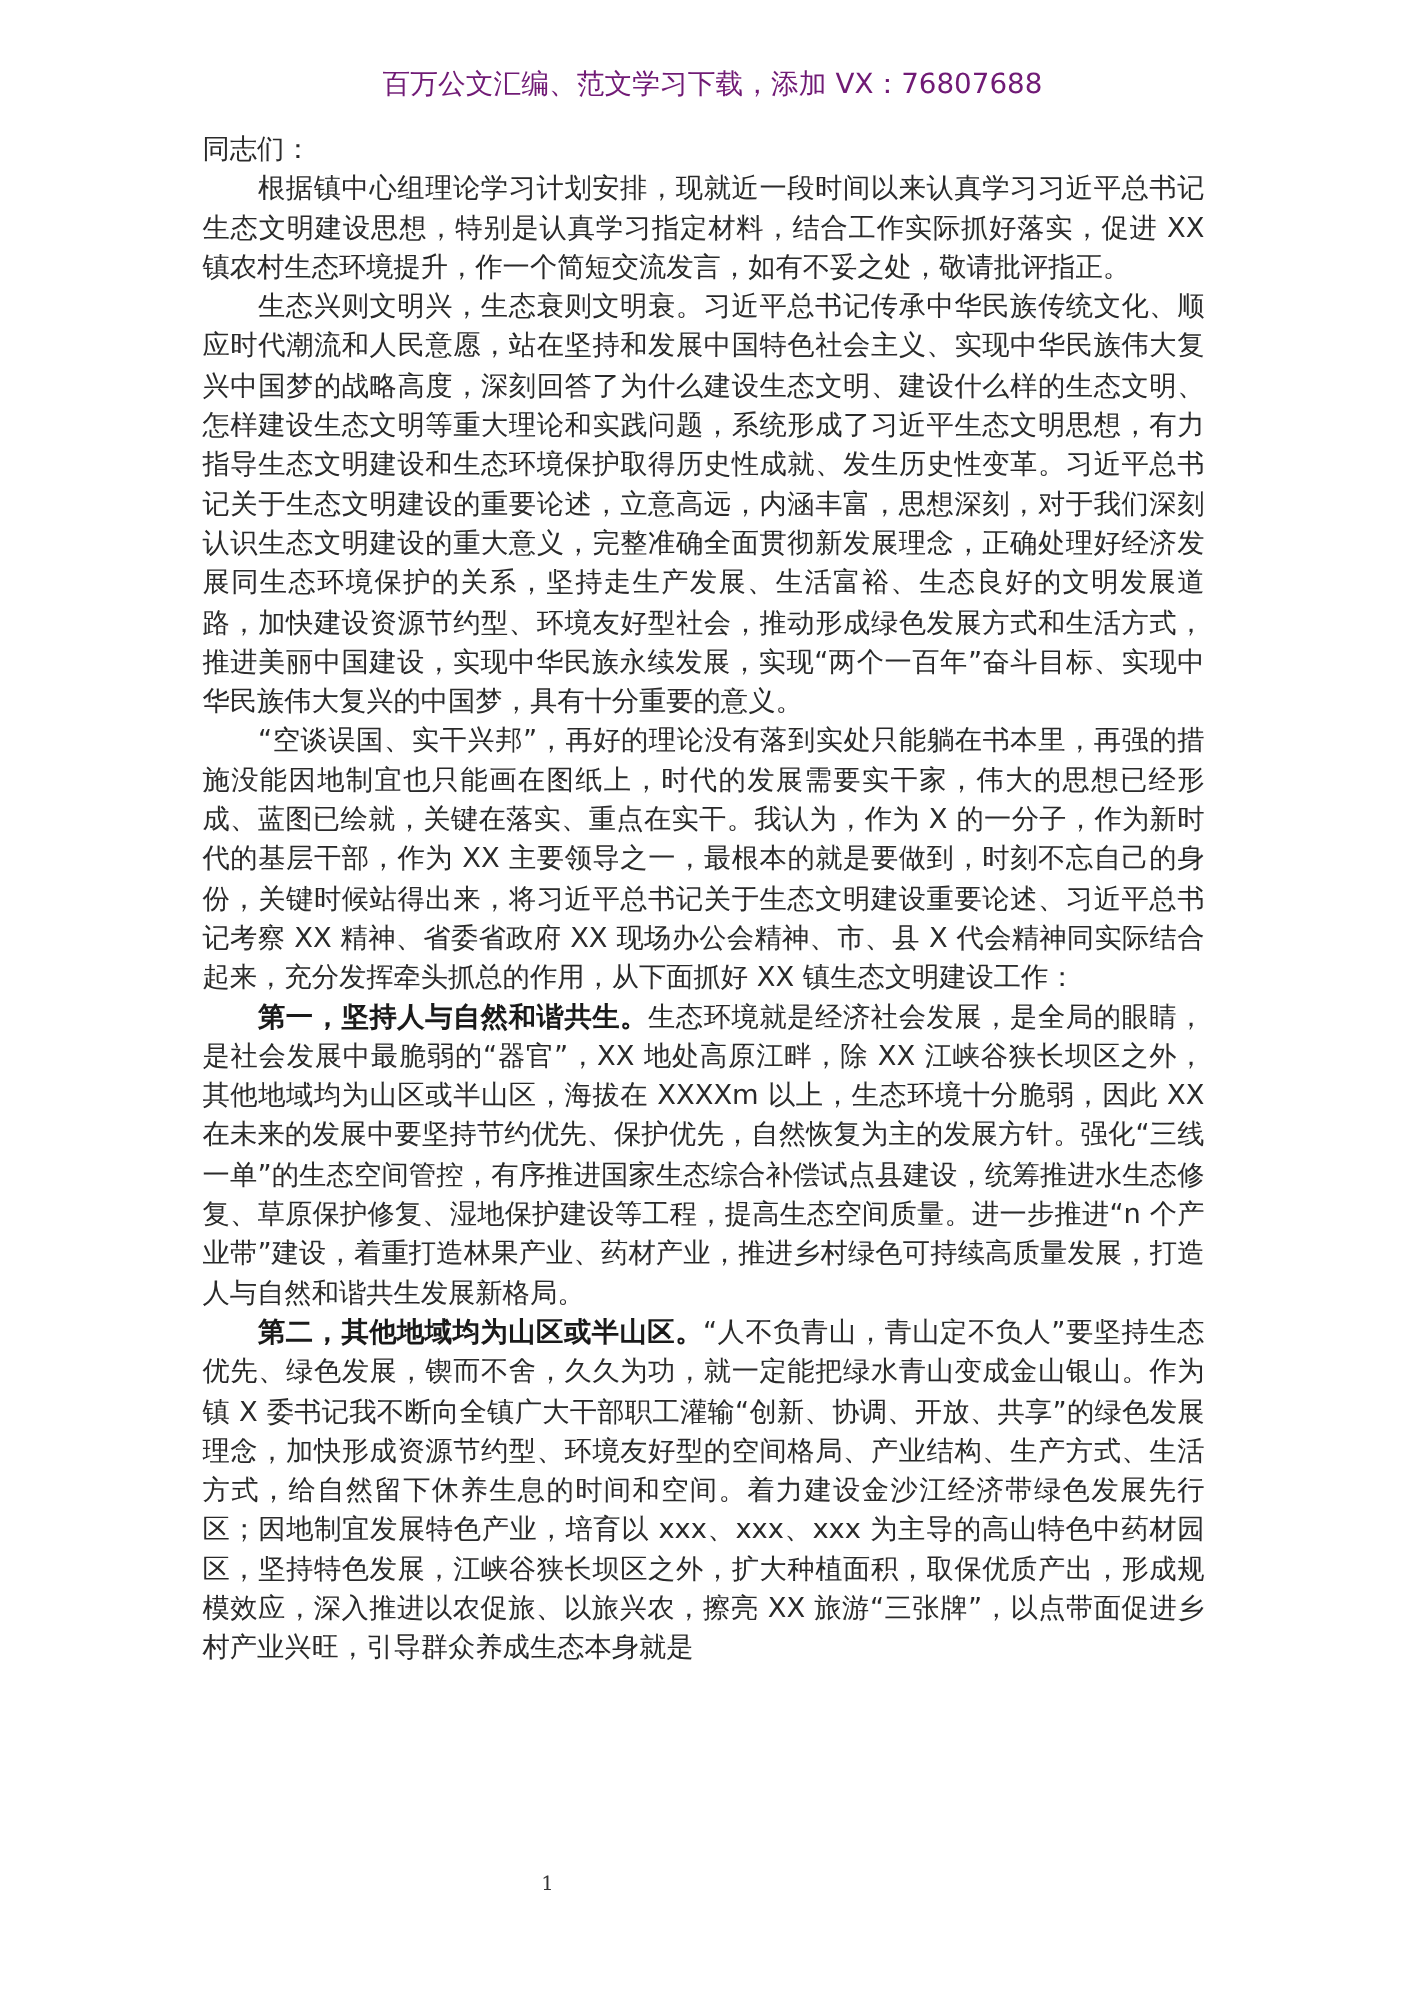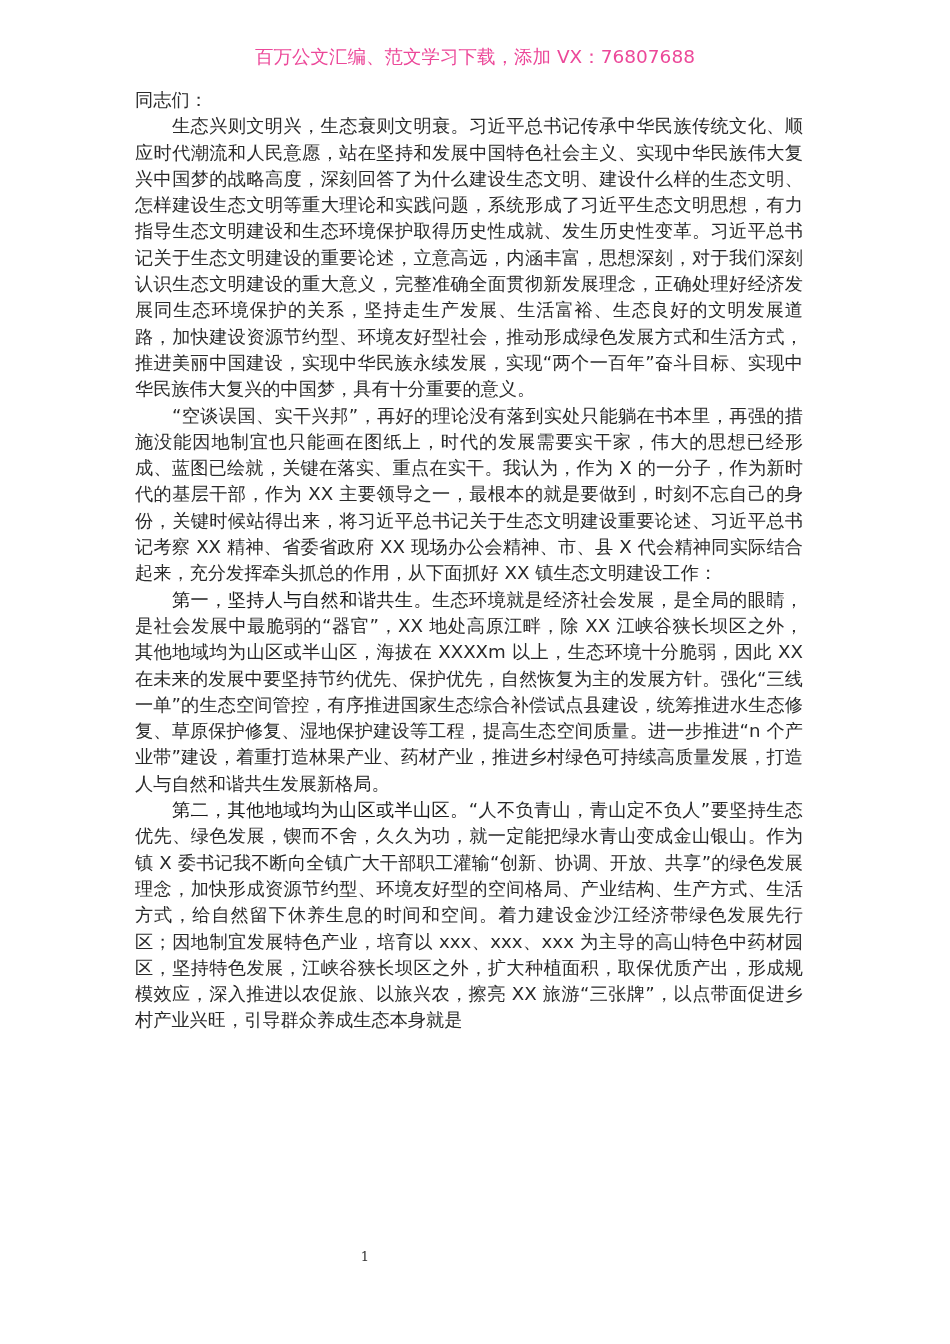--- a/index.html
+++ b/index.html
@@ -2,45 +2,46 @@
 <html><head>
 <meta charset="utf-8">
 <style>
   html, body { margin: 0; padding: 0; background: #ffffff; }
   body { width: 950px; height: 1344px; position: relative; overflow: hidden; }
   .page {
     position: absolute; left: 0; top: 0; width: 950px; height: 1344px; background: #fff;
   }
   .header {
     position: absolute; top: 44px; left: 0; width: 950px; text-align: center;
-    color: #ec4899; font-family: "DejaVu Sans", "Liberation Sans", sans-serif;
+    color: #701a75; font-family: "DejaVu Sans", "Liberation Sans", sans-serif;
     font-size: 18.5px; line-height: 26px; letter-spacing: 0px;
   }
   .body {
     position: absolute; left: 135px; top: 87px; width: 668px;
     font-family: "DejaVu Sans", "Liberation Sans", sans-serif;
     font-size: 18.2px; line-height: 26.3px; color: #2a2a2a;
     text-align: justify;
   }
   .body p { margin: 0; }
   .indent { text-indent: 37px; }
-  .strong { font-weight: normal; color: #1a1a1a; }
+  .strong { font-weight: bold; color: #1a1a1a; }
   .page-number {
     position: absolute; top: 1249px; left: 0; width: 730px; text-align: center;
     font-family: "DejaVu Serif", "Liberation Serif", serif; font-size: 13px; color: #333;
   }
 </style>
 </head>
 <body>
 
 <div class="page">
   <div class="header">百万公文汇编、范文学习下载，添加 VX：76807688</div>
 
   <div class="body">
     <p>同志们：</p>
+    <p class="indent">根据镇中心组理论学习计划安排，现就近一段时间以来认真学习习近平总书记生态文明建设思想，特别是认真学习指定材料，结合工作实际抓好落实，促进 XX 镇农村生态环境提升，作一个简短交流发言，如有不妥之处，敬请批评指正。</p>
     <p class="indent">生态兴则文明兴，生态衰则文明衰。习近平总书记传承中华民族传统文化、顺应时代潮流和人民意愿，站在坚持和发展中国特色社会主义、实现中华民族伟大复兴中国梦的战略高度，深刻回答了为什么建设生态文明、建设什么样的生态文明、怎样建设生态文明等重大理论和实践问题，系统形成了习近平生态文明思想，有力指导生态文明建设和生态环境保护取得历史性成就、发生历史性变革。习近平总书记关于生态文明建设的重要论述，立意高远，内涵丰富，思想深刻，对于我们深刻认识生态文明建设的重大意义，完整准确全面贯彻新发展理念，正确处理好经济发展同生态环境保护的关系，坚持走生产发展、生活富裕、生态良好的文明发展道路，加快建设资源节约型、环境友好型社会，推动形成绿色发展方式和生活方式，推进美丽中国建设，实现中华民族永续发展，实现“两个一百年”奋斗目标、实现中华民族伟大复兴的中国梦，具有十分重要的意义。</p>
     <p class="indent">“空谈误国、实干兴邦”，再好的理论没有落到实处只能躺在书本里，再强的措施没能因地制宜也只能画在图纸上，时代的发展需要实干家，伟大的思想已经形成、蓝图已绘就，关键在落实、重点在实干。我认为，作为 X 的一分子，作为新时代的基层干部，作为 XX 主要领导之一，最根本的就是要做到，时刻不忘自己的身份，关键时候站得出来，将习近平总书记关于生态文明建设重要论述、习近平总书记考察 XX 精神、省委省政府 XX 现场办公会精神、市、县 X 代会精神同实际结合起来，充分发挥牵头抓总的作用，从下面抓好 XX 镇生态文明建设工作：</p>
     <p class="indent"><span class="strong">第一，坚持人与自然和谐共生。</span><span>生态环境就是经济社会发展，是全局的眼睛，是社会发展中最脆弱的“器官”，XX 地处高原江畔，除 XX 江峡谷狭长坝区之外，其他地域均为山区或半山区，海拔在 XXXXm 以上，生态环境十分脆弱，因此 XX 在未来的发展中要坚持节约优先、保护优先，自然恢复为主的发展方针。强化“三线一单”的生态空间管控，有序推进国家生态综合补偿试点县建设，统筹推进水生态修复、草原保护修复、湿地保护建设等工程，提高生态空间质量。进一步推进“n 个产业带”建设，着重打造林果产业、药材产业，推进乡村绿色可持续高质量发展，打造人与自然和谐共生发展新格局。</span></p>
     <p class="indent"><span class="strong">第二，其他地域均为山区或半山区。</span><span>“人不负青山，青山定不负人”要坚持生态优先、绿色发展，锲而不舍，久久为功，就一定能把绿水青山变成金山银山。作为镇 X 委书记我不断向全镇广大干部职工灌输“创新、协调、开放、共享”的绿色发展理念，加快形成资源节约型、环境友好型的空间格局、产业结构、生产方式、生活方式，给自然留下休养生息的时间和空间。着力建设金沙江经济带绿色发展先行区；因地制宜发展特色产业，培育以 xxx、xxx、xxx 为主导的高山特色中药材园区，坚持特色发展，江峡谷狭长坝区之外，扩大种植面积，取保优质产出，形成规模效应，深入推进以农促旅、以旅兴农，擦亮 XX 旅游“三张牌”，以点带面促进乡村产业兴旺，引导群众养成生态本身就是</span></p>
   </div>
 
   <div class="page-number">1</div>
 </div>
 
 </body></html>

